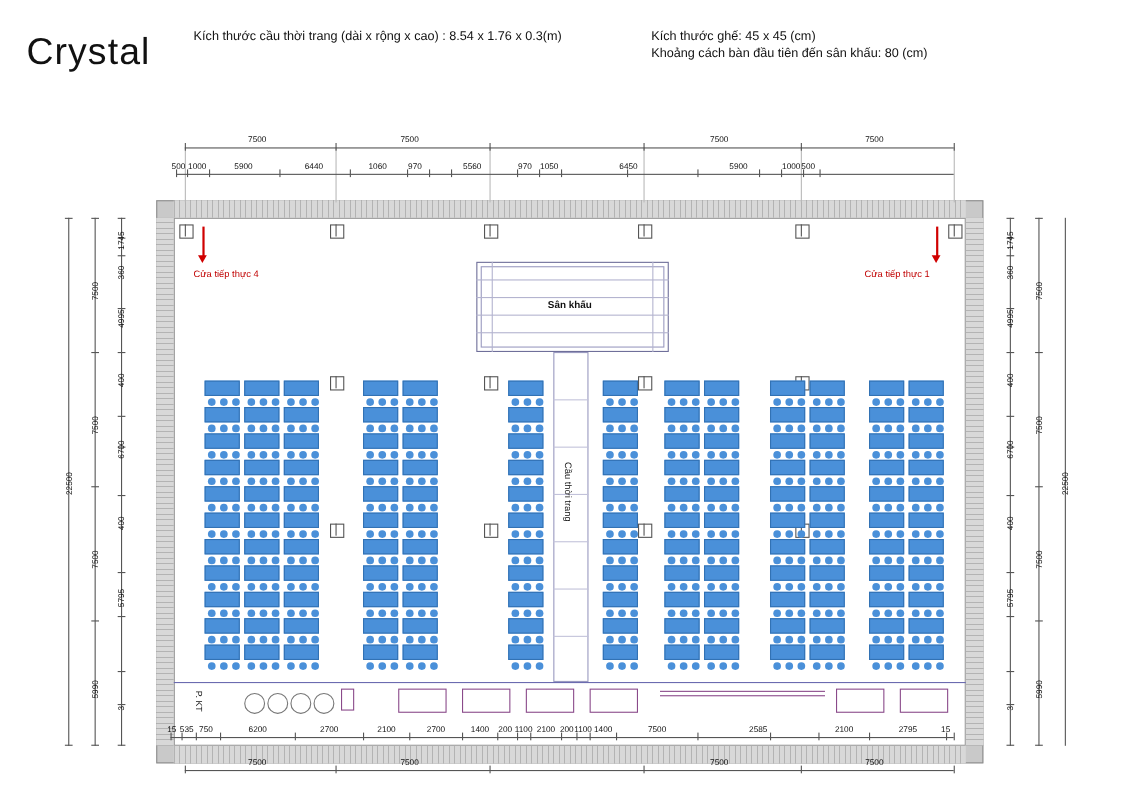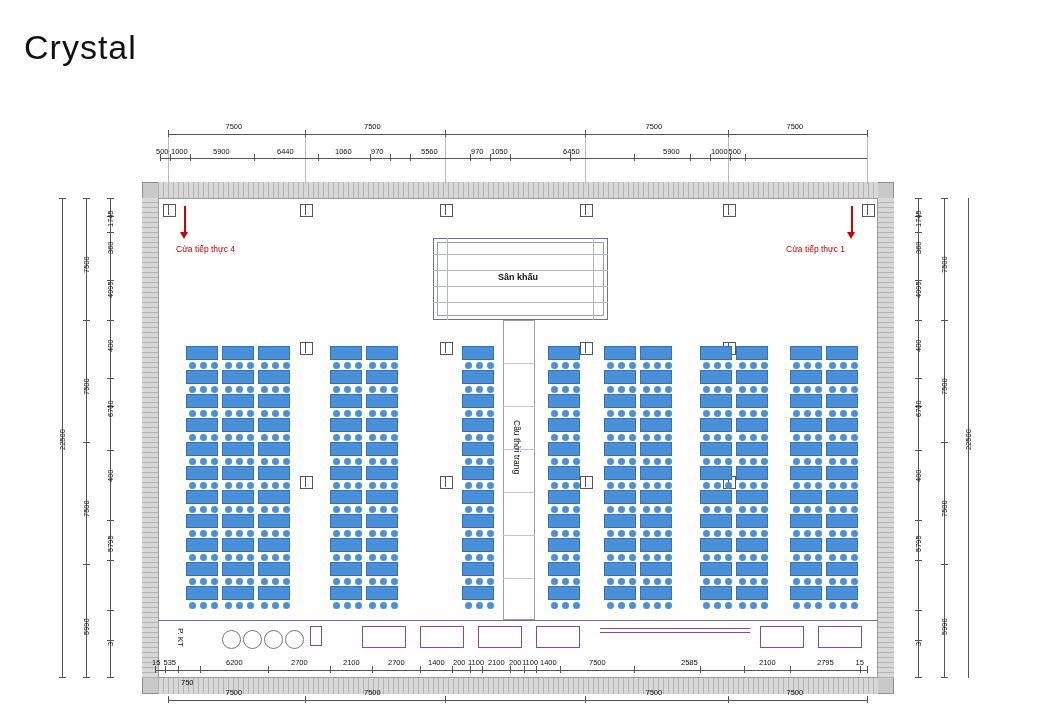--- a/index.html
+++ b/index.html
@@ -105,23 +105,26 @@
   .botbox{position:absolute;border:1px solid #8a4a8a;box-sizing:border-box;}
   .botline{position:absolute;background:#8a4a8a;height:1px;}
   .pkt{position:absolute;font-size:8px;color:#111;writing-mode:vertical-rl;}
 </style>
 </head>
 <body>
 
 <div class="title">Crystal</div>
 
 <div class="specs specs-left">
+  <div>Kích thước cầu thời trang (dài x rộng x cao) : 8.54 x 1.76 x 0.3(m)</div>
 </div>
 
 <div class="specs specs-right">
+  <div>Kích thước ghế: 45 x 45 (cm)</div>
+  <div>Khoảng cách bàn đầu tiên đến sân khấu: 80 (cm)</div>
 </div>
 
 <div class="plan">
 
   <div class="wall-outer"></div>
   <div class="hatch-top"></div>
   <div class="hatch-left"></div>
   <div class="hatch-right"></div>
   <div class="hatch-bot"></div>
   <div class="wall-inner"></div>
@@ -905,21 +908,21 @@
       <div class="tick" style="left: 536px; top: 546px;"></div>
       <div class="tick" style="left: 560px; top: 546px;"></div>
       <div class="tick" style="left: 634px; top: 546px;"></div>
       <div class="tick" style="left: 700px; top: 546px;"></div>
       <div class="tick" style="left: 744px; top: 546px;"></div>
       <div class="tick" style="left: 790px; top: 546px;"></div>
       <div class="tick" style="left: 860px; top: 546px;"></div>
       <div class="tick" style="left: 867px; top: 546px;"></div>
       <div class="dimtxt" style="left: 152px; top: 538px;">15</div>
       <div class="dimtxt" style="left: 163.5px; top: 538px;">535</div>
-      <div class="dimtxt" style="left: 181px; top: 538px; margin-top: 20px;">750</div>
+      <div class="dimtxt" style="left: 181px; top: 538px;">750</div>
       <div class="dimtxt" style="left: 226px; top: 538px;">6200</div>
       <div class="dimtxt" style="left: 291px; top: 538px;">2700</div>
       <div class="dimtxt" style="left: 343px; top: 538px;">2100</div>
       <div class="dimtxt" style="left: 388px; top: 538px;">2700</div>
       <div class="dimtxt" style="left: 428px; top: 538px;">1400</div>
       <div class="dimtxt" style="left: 453px; top: 538px;">200</div>
       <div class="dimtxt" style="left: 468px; top: 538px;">1100</div>
       <div class="dimtxt" style="left: 488px; top: 538px;">2100</div>
       <div class="dimtxt" style="left: 509px; top: 538px;">200</div>
       <div class="dimtxt" style="left: 522px; top: 538px;">1100</div>

